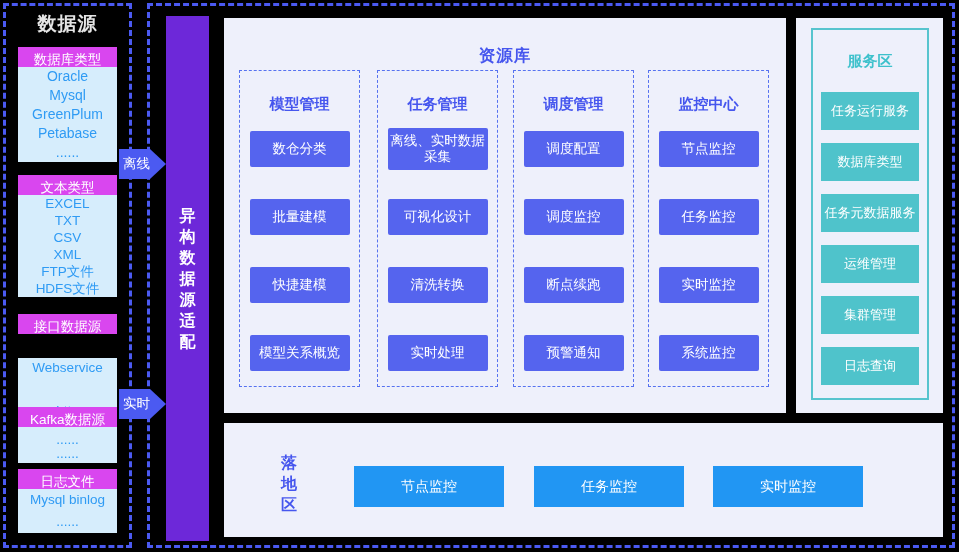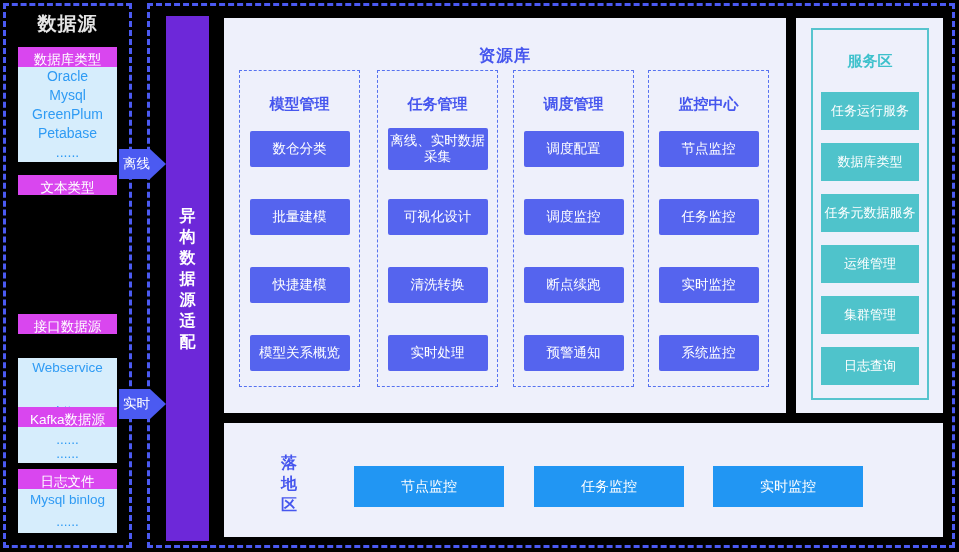--- a/index.html
+++ b/index.html
@@ -84,20 +84,28 @@
       <span class="cl">Oracle</span>
       <span class="cl">Mysql</span>
       <span class="cl">GreenPlum</span>
       <span class="cl">Petabase</span>
       <span class="cl">......</span>
     </div>
   </div>
 
   <div class="card c2" style="top:175px;">
     <div class="card-h">文本类型</div>
+    <div class="card-b">
+      <span class="cl">EXCEL</span>
+      <span class="cl">TXT</span>
+      <span class="cl">CSV</span>
+      <span class="cl">XML</span>
+      <span class="cl">FTP文件</span>
+      <span class="cl">HDFS文件</span>
+    </div>
   </div>
 
   <div class="card c3" style="top:314px;">
     <div class="card-h">接口数据源</div>
     <div class="card-b">
       <span class="cl">Webservice</span>
       <span class="cl">http</span>
       <span class="cl">......</span>
     </div>
   </div>

